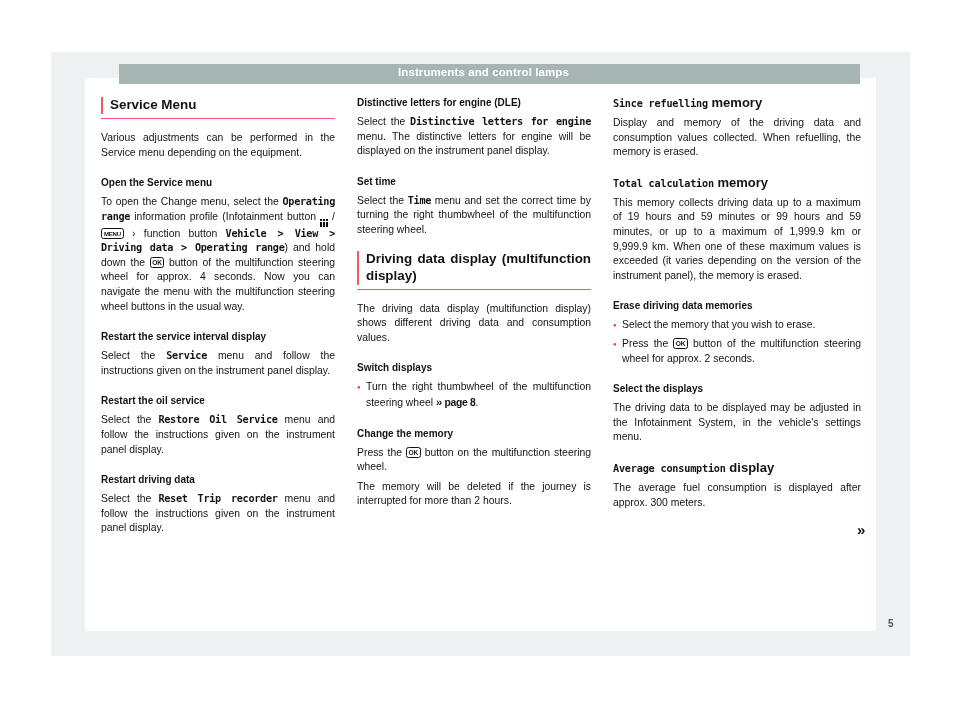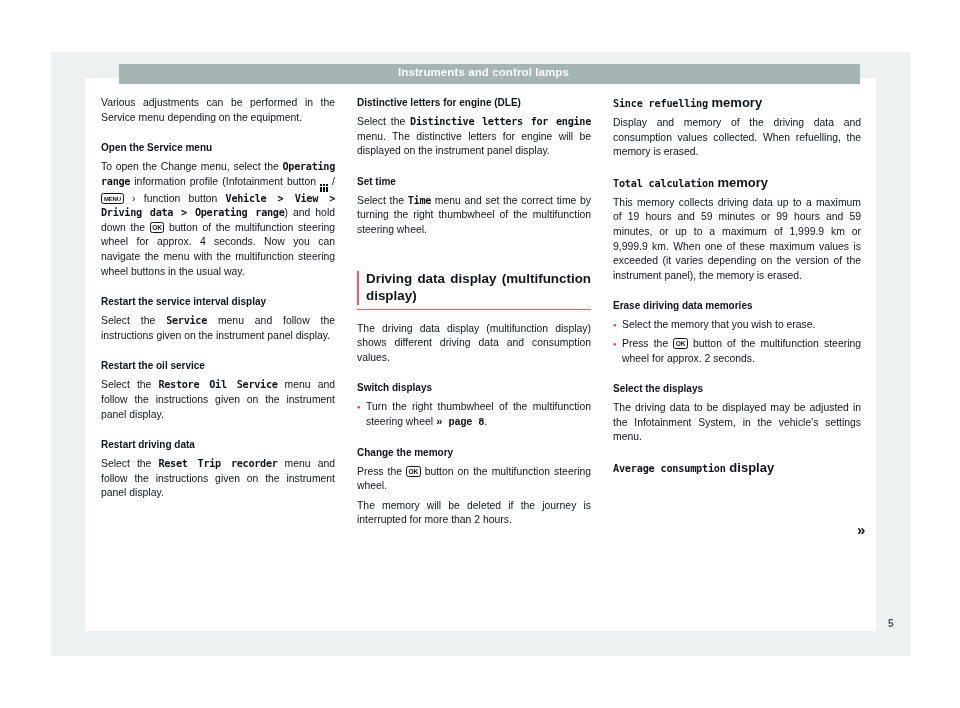--- a/index.html
+++ b/index.html
@@ -188,21 +188,20 @@
     gap: 0.8px;
     vertical-align: -1px;
   }
   .ico-grid i {
     background: #111417;
     display: block;
   }
   .ref {
     font-weight: bold;
     letter-spacing: -0.3px;
-    font-family: Liberation Mono, monospace;
   }
   .ref .ar { font-size: 11px; }
 
   #cont-arrow {
     position: absolute;
     left: 857px;
     top: 521px;
     font-size: 15px;
     font-weight: bold;
     color: #111417;
@@ -215,20 +214,21 @@
 <div id="page-shadow"></div>
 <div id="page-white"></div>
 <div id="header-band"></div>
 <div id="header-title">Instruments and control lamps</div>
 <div id="page-number">5</div>
 <div id="watermark">carmanualsonline.info</div>
 <div id="cont-arrow">»</div>
 
 <div class="col" id="col-1">
 
+  <div class="sec-title">Service Menu</div>
 
   <p class="body">Various adjustments can be performed in the Service menu depending on the equipment.</p>
 
   <div class="sub-title">Open the Service menu</div>
   <p class="body"><span>To open the Change menu, select the </span><span class="m">Operating range</span><span> information profile (Infotainment button </span><span class="ico-grid">
         <i></i>
         <i></i>
         <i></i>
         <i></i>
         <i></i>
@@ -250,21 +250,21 @@
 </div>
 
 <div class="col" id="col-2">
 
   <div class="sub-title first">Distinctive letters for engine (DLE)</div>
   <p class="body"><span>Select the </span><span class="m">Distinctive letters for engine</span><span> menu. The distinctive letters for engine will be displayed on the instrument panel display.</span></p>
 
   <div class="sub-title">Set time</div>
   <p class="body"><span>Select the </span><span class="m">Time</span><span> menu and set the correct time by turning the right thumbwheel of the multifunction steering wheel.</span></p>
 
-  <div class="sec-title" style="margin-top:32px">Driving data display (multifunction display)</div>
+  <div class="sec-title" style="margin-top:12px">Driving data display (multifunction display)</div>
 
   <p class="body">The driving data display (multifunction display) shows different driving data and consumption values.</p>
 
   <div class="sub-title">Switch displays</div>
   <ul class="bul">
     <li><span>Turn the right thumbwheel of the multifunction steering wheel </span><span class="ref"><span class="ar">» </span><span>page 8</span></span><span>.</span></li>
   </ul>
 
   <div class="sub-title">Change the memory</div>
   <p class="body"><span>Press the </span><span class="ico-ok">OK</span><span> button on the multifunction steering wheel.</span></p>
@@ -284,14 +284,15 @@
   <div class="sub-title">Erase diriving data memories</div>
   <ul class="bul">
     <li>Select the memory that you wish to erase.</li>
     <li><span>Press the </span><span class="ico-ok">OK</span><span> button of the multifunction steering wheel for approx. 2 seconds.</span></li>
   </ul>
 
   <div class="sub-title">Select the displays</div>
   <p class="body">The driving data to be displayed may be adjusted in the Infotainment System, in the vehicle's settings menu.</p>
 
   <div class="sub-title mono"><span>Average consumption</span><span class="reg"> display</span></div>
+  <p class="body">The average fuel consumption is displayed after approx. 300 meters.</p>
 
 </div>
 
 </body></html>

